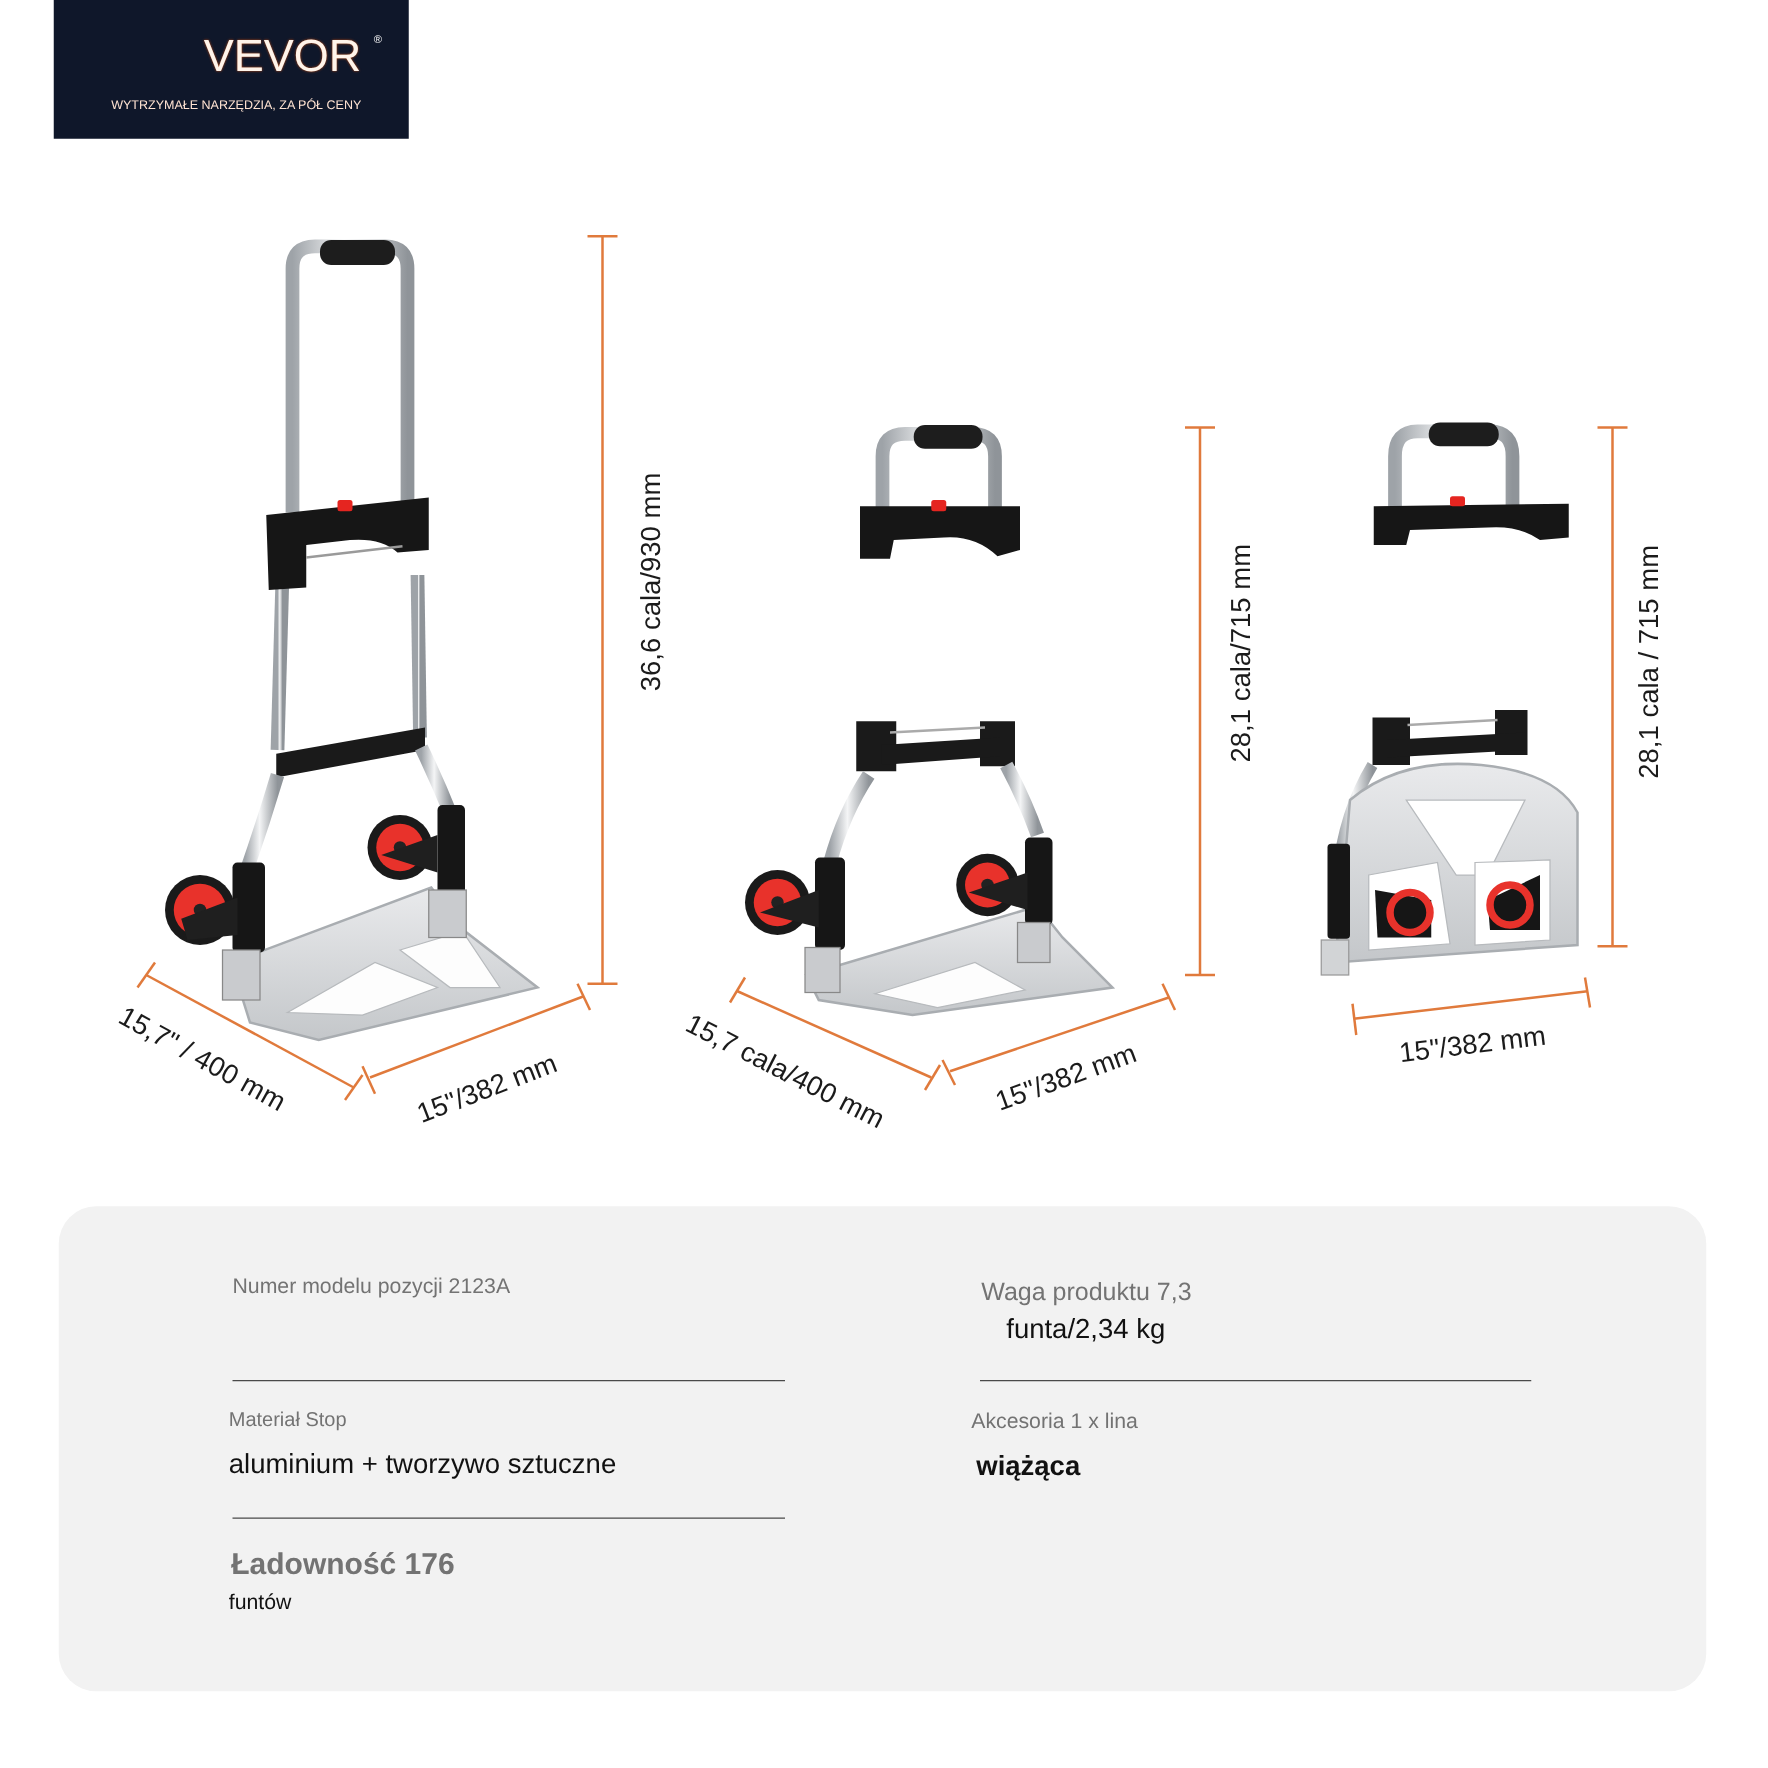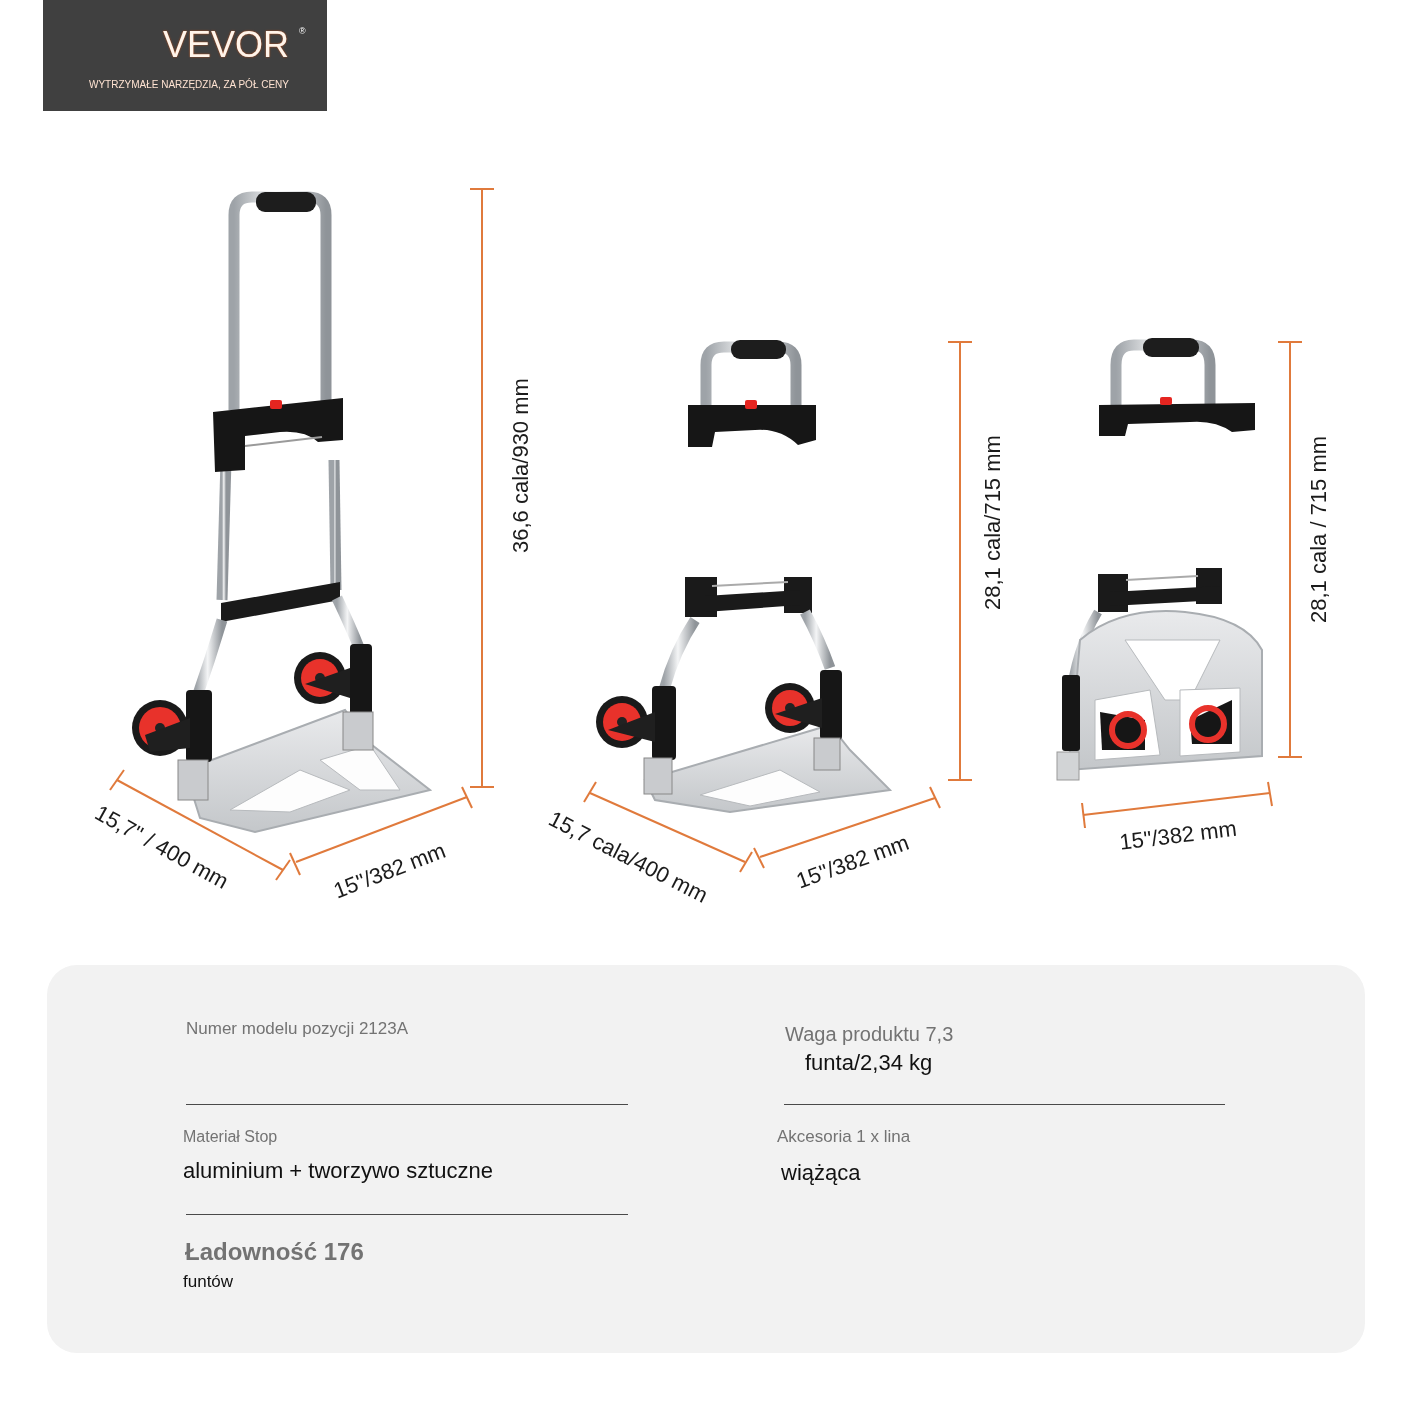--- a/index.html
+++ b/index.html
@@ -1,17 +1,17 @@
 <!DOCTYPE html>
 <html><head>
 <meta charset="utf-8">
 <style>
   html,body{margin:0;padding:0;background:#ffffff;}
   body{width:1414px;height:1414px;position:relative;overflow:hidden;font-family:"Liberation Sans",sans-serif;}
-  .logo{position:absolute;left:43px;top:0;width:284px;height:111px;background:#404040;}
+  .logo{position:absolute;left:43px;top:0;width:284px;height:111px;background:#0f172a;}
   .logo-word{position:absolute;left:120px;top:24px;font-size:36px;color:#fff4ea;letter-spacing:0px;text-shadow:0 0 2px #c24b10;}
   .logo-reg{position:absolute;left:256px;top:26px;font-size:9px;color:#fff;}
   .logo-tag{position:absolute;left:0;width:292px;top:79px;text-align:center;font-size:10px;color:#ffe3d2;}
   .art{position:absolute;left:0;top:0;width:1414px;height:960px;}
   .dim{position:absolute;font-size:22px;color:#1b1b1b;white-space:nowrap;transform-origin:left top;}
   .panel{position:absolute;left:47px;top:965px;width:1318px;height:388px;background:#f2f2f2;border-radius:30px;}
   .spec{position:absolute;}
   .lbl{color:#737373;font-size:19px;}
   .val{color:#111;font-size:22px;}
   .rule{position:absolute;height:1px;background:#4a4a4a;}
@@ -183,20 +183,20 @@
   <div class="rule" style="left:737px;top:139px;width:441px;"></div>
 
   <div class="spec" style="left:136px;top:163px;">
     <div class="lbl" style="font-size:16px;">Materiał Stop</div>
     <div class="val" style="margin-top:12px;">aluminium + tworzywo sztuczne</div>
   </div>
   <div class="rule" style="left:139px;top:249px;width:442px;"></div>
 
   <div class="spec" style="left:730px;top:162px;">
     <div class="lbl" style="font-size:17px;">Akcesoria 1 x lina</div>
-    <div class="val" style="margin-top:13px;margin-left:4px;">wiążąca</div>
+    <div class="val" style="margin-top:13px;margin-left:4px;font-weight:bold;">wiążąca</div>
   </div>
 
   <div class="spec" style="left:138px;top:273px;">
     <div class="lbl" style="font-size:24px;font-weight:bold;">Ładowność 176</div>
     <div class="val" style="font-size:17px;margin-top:6px;margin-left:-2px;">funtów</div>
   </div>
 </div>
 
 </body></html>

